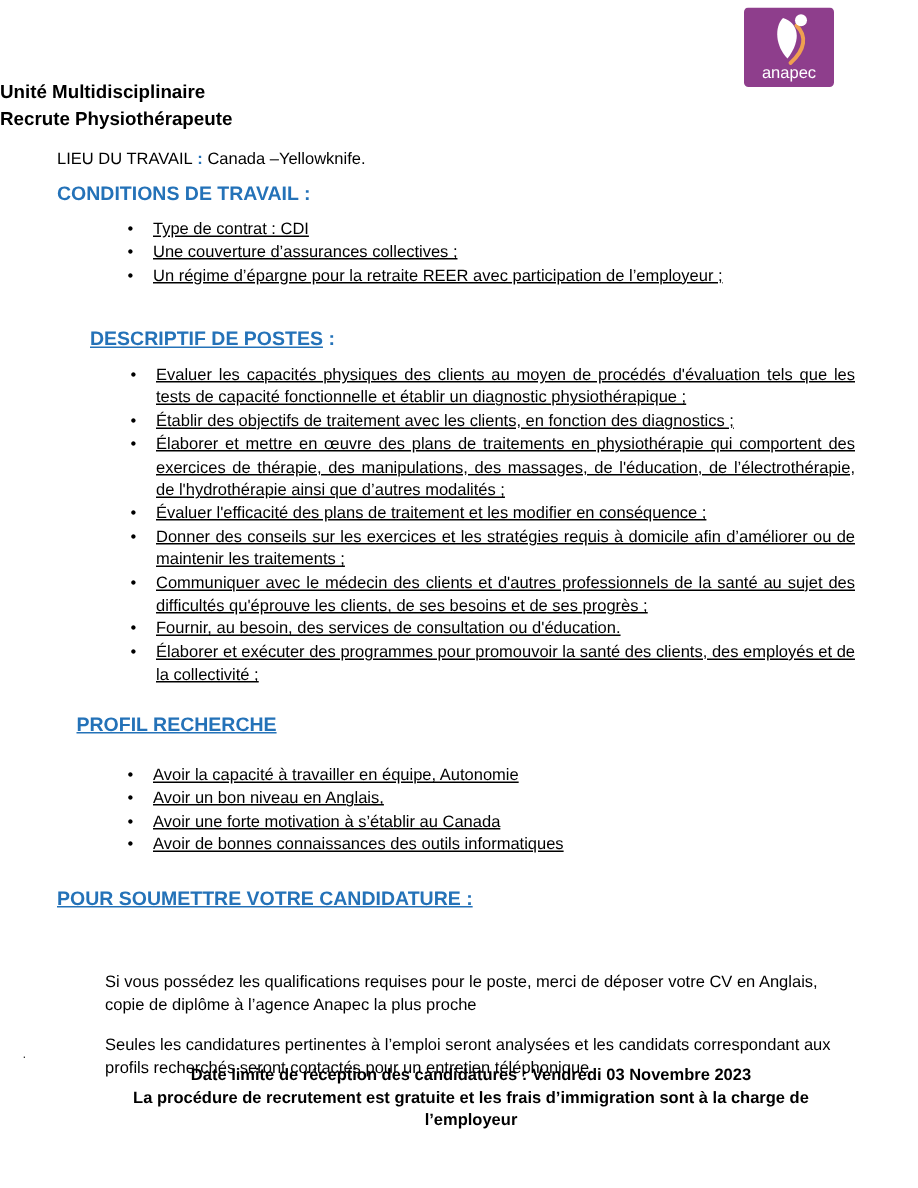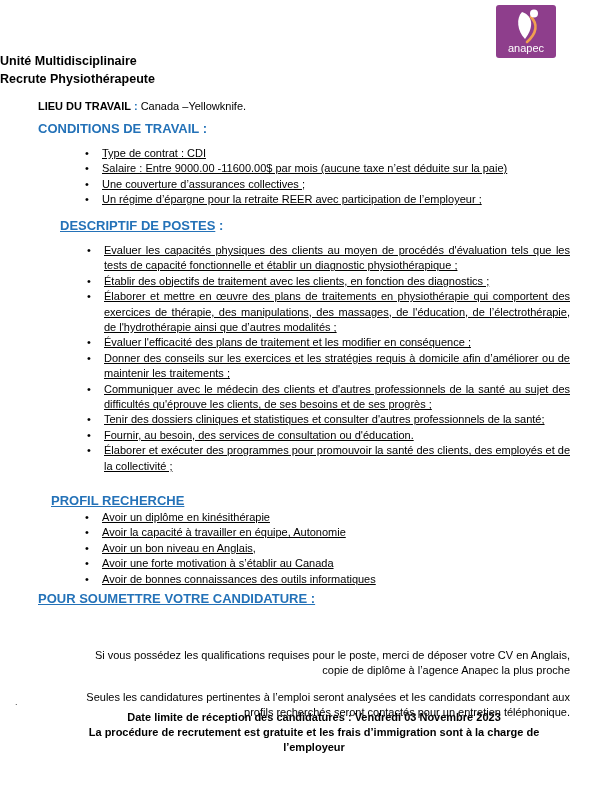--- a/index.html
+++ b/index.html
@@ -17,29 +17,29 @@
   
   .logo{top:5px;left:496px;width:60px;height:53px;}
   .logo svg{display:block;}
 
   
   .title-block{top:52px;left:0;width:612px;text-align:left;
     font-weight:bold;font-size:12.5px;line-height:18px;}
 
   
   .lieu{top:100px;left:38px;font-size:11px;}
-  .lieu .lbl{font-weight:bold;}
+  .lieu .lbl{font-weight:normal;}
   .lieu .sep{font-weight:bold;color:#2472B8;}
 
   
   .sec-heading{color:#2472B8;font-weight:bold;font-size:13px;}
   .h-conditions{top:121px;left:38px;}
   .h-descriptif{top:218px;left:36px;padding-left:24px;}
   .h-descriptif .u, .h-profil .u, .h-pour .u{text-decoration:underline;}
-  .h-profil{top:493px;left:51px;}
+  .h-profil{top:475px;left:51px;}
   .h-pour{top:591px;left:38px;text-decoration:underline;}
 
   
   ul.blist{list-style:none;margin:0;padding:0;text-decoration:underline;}
   ul.blist li{
     position:relative;
     padding-left:0;
     line-height:15.4px;
   }
   ul.blist li::before{
@@ -47,21 +47,21 @@
     position:absolute;
     left:-17px;
     top:0;
   }
   .list-conditions{top:146px;left:102px;width:470px;}
   .list-descriptif{top:243px;left:104px;width:466px;}
   .list-descriptif li{text-align:justify;}
   .list-profil{top:510px;left:102px;width:440px;}
 
   
-  .para{left:70px;width:500px;line-height:15.4px;text-align:right;margin-top:32px;}
+  .para{left:70px;width:500px;line-height:15.4px;text-align:left;margin-top:32px;}
   .para1{top:616px;}
   .para2{top:658px;}
 
   
   .stray{top:697px;left:15px;font-size:9px;color:#333;}
 
   
   .footer{top:710px;left:74px;width:480px;text-align:center;
     font-weight:bold;line-height:15.2px;}
 </style>
@@ -83,45 +83,42 @@
   <div>Recrute Physiothérapeute</div>
 </div>
 
 <div class="abs lieu">
   <span class="lbl">LIEU DU TRAVAIL</span><span class="sep"> : </span><span>Canada –Yellowknife.</span>
 </div>
 
 <div class="abs sec-heading h-conditions">CONDITIONS DE TRAVAIL :</div>
 <ul class="abs blist list-conditions">
   <li>Type de contrat : CDI</li>
-  <li>Salaire :  Entre 9000.00 -11600.00$ par mois (aucune taxe n’est déduite sur la paie)</li>
   <li>Une couverture d’assurances collectives ;</li>
   <li>Un régime d’épargne pour la retraite REER avec participation de l’employeur ;</li>
 </ul>
 
 <div class="abs sec-heading h-descriptif">
   <span class="u">DESCRIPTIF DE POSTES</span><span> :</span>
 </div>
 <ul class="abs blist list-descriptif">
   <li>Evaluer les capacités physiques des clients au moyen de procédés d'évaluation tels que les tests de capacité fonctionnelle et établir un diagnostic physiothérapique ;</li>
   <li>Établir des objectifs de traitement avec les clients, en fonction des diagnostics ;</li>
   <li>Élaborer et mettre en œuvre des plans de traitements en physiothérapie qui comportent des exercices de thérapie, des manipulations, des massages, de l'éducation, de l’électrothérapie, de l'hydrothérapie ainsi que d’autres modalités ;</li>
   <li>Évaluer l'efficacité des plans de traitement et les modifier en conséquence ;</li>
   <li>Donner des conseils sur les exercices et les stratégies requis à domicile afin d’améliorer ou de maintenir les traitements ;</li>
   <li>Communiquer avec le médecin des clients et d'autres professionnels de la santé au sujet des difficultés qu'éprouve les clients, de ses besoins et de ses progrès ;</li>
-  <li>Tenir des dossiers cliniques et statistiques et consulter d'autres professionnels de la santé;</li>
   <li>Fournir, au besoin, des services de consultation ou d'éducation.</li>
   <li>Élaborer et exécuter des programmes pour promouvoir la santé des clients, des employés et de la collectivité ;</li>
 </ul>
 
 <div class="abs sec-heading h-profil">
   <span class="u">PROFIL RECHERCHE</span>
 </div>
 <ul class="abs blist list-profil">
-  <li>Avoir un diplôme en kinésithérapie</li>
   <li>Avoir la capacité à travailler en équipe, Autonomie</li>
   <li>Avoir un bon niveau en Anglais,</li>
   <li>Avoir une forte motivation à s’établir au Canada</li>
   <li>Avoir de bonnes connaissances des outils informatiques</li>
 </ul>
 
 <div class="abs sec-heading h-pour">POUR SOUMETTRE VOTRE CANDIDATURE :</div>
 <p class="abs para para1">Si vous possédez les qualifications requises pour le poste, merci de déposer votre CV en Anglais, copie de diplôme à l’agence Anapec la plus proche</p>
 <p class="abs para para2">Seules les candidatures pertinentes à l’emploi seront analysées et les candidats correspondant aux profils recherchés seront contactés pour un entretien téléphonique.</p>
 

